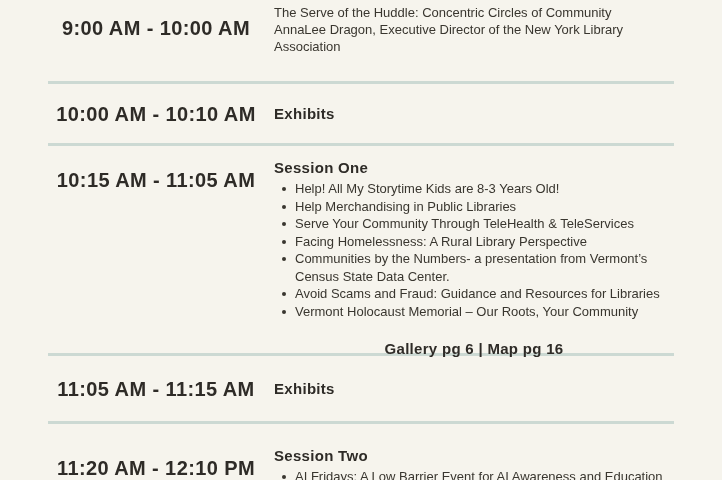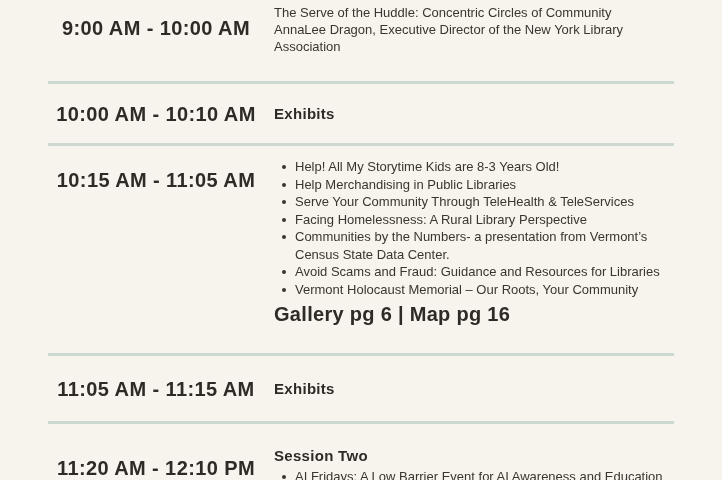--- a/index.html
+++ b/index.html
@@ -83,26 +83,26 @@
     position: absolute;
     left: -13px;
     top: 7px;
     width: 4px;
     height: 4px;
     border-radius: 50%;
     background: #39362f;
   }
 
   .footer-note {
-    text-align: left;
-    font-size: 20px;
+    text-align: center;
+    font-size: 15px;
     font-weight: 700;
     letter-spacing: 0.3px;
     line-height: 17px;
-    margin-top: 8px;
+    margin-top: 20px;
     color: #2e2b27;
   }
 </style>
 </head>
 <body>
 
 <div class="page">
 
   <section class="row row1">
     <div class="time-col">
@@ -123,20 +123,21 @@
     <div class="content-col">
       <h3 class="session-title">Exhibits</h3>
     </div>
   </section>
 
   <section class="row row3">
     <div class="time-col">
       <span class="time">10:15 AM - 11:05 AM</span>
     </div>
     <div class="content-col">
+      <h3 class="session-title">Session One</h3>
       <ul class="bullets">
           <li>Help! All My Storytime Kids are 8-3 Years Old!</li>
           <li>Help Merchandising in Public Libraries</li>
           <li>Serve Your Community Through TeleHealth &amp; TeleServices</li>
           <li>Facing Homelessness: A Rural Library Perspective</li>
           <li>Communities by the Numbers- a presentation from Vermont’s Census State Data Center.</li>
           <li>Avoid Scams and Fraud: Guidance and Resources for Libraries</li>
           <li>Vermont Holocaust Memorial – Our Roots, Your Community</li>
         </ul>
       <div class="footer-note">Gallery pg 6 | Map pg 16</div>

